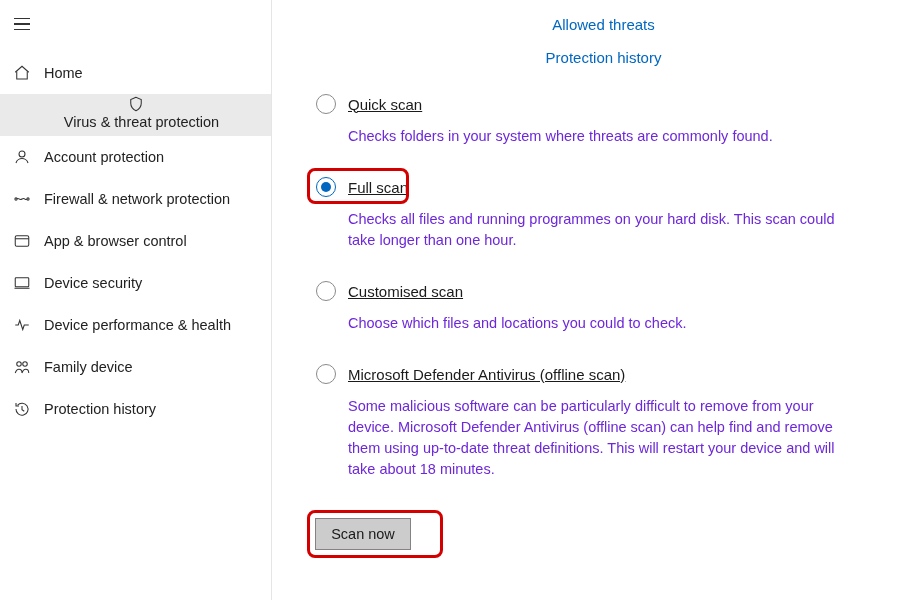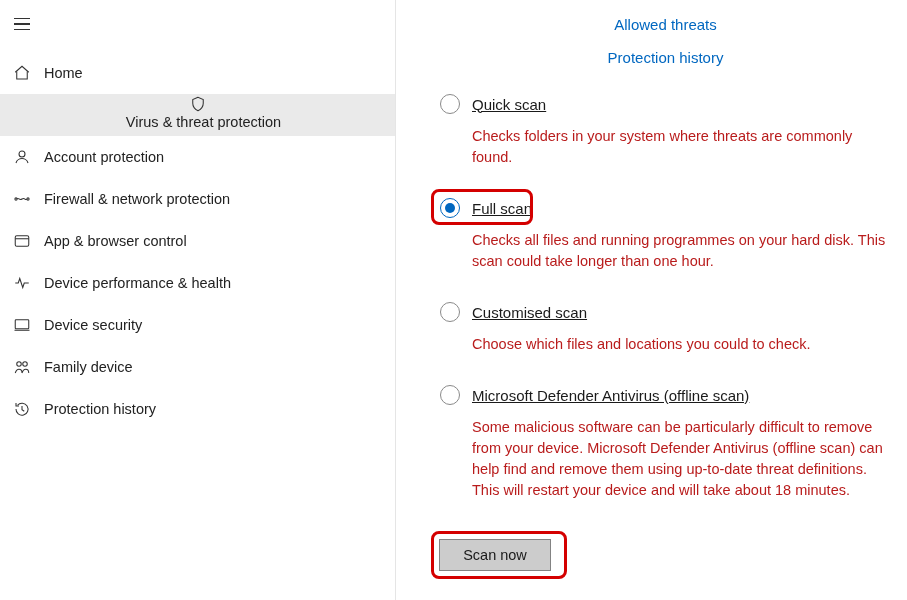--- a/index.html
+++ b/index.html
@@ -10,21 +10,21 @@
     font-size: 14px;
     color: #1a1a1a;
     background: #fff;
     overflow: hidden;
   }
   .app {
     display: flex;
     width: 907px; height: 600px;
   }
   .sidebar {
-    width: 396px;
+    width: 272px;
     flex-shrink: 0;
     border-right: 1px solid #e5e5e5;
     padding-top: 8px;
   }
   .hamburger-row {
     padding: 6px 14px 18px 14px;
   }
   .hamburger {
     width: 20px; height: 20px;
     display: flex; flex-direction: column; justify-content: center;
@@ -81,37 +81,37 @@
   .radio.checked { border-color: #0067c0; }
   .radio.checked::after {
     content: ""; display: block;
     width: 10px; height: 10px; border-radius: 50%;
     background: #0067c0;
   }
   .radio-label { font-size: 15px; color: #1a1a1a; text-decoration: underline; }
   .scan-desc {
     margin: 12px 0 0 32px;
     font-size: 14.5px;
-    color: #b91c1c;
+    color: #6d28d9;
     line-height: 1.45;
     max-width: 500px;
   }
   .highlight-box {
     position: absolute;
     border: 3px solid #d40000;
     border-radius: 8px;
     pointer-events: none;
   }
   .scan-option .highlight-box {
     top: -9px; left: -9px;
     width: 102px; height: 36px;
   }
   .scan-btn-wrap { position: relative; display: inline-block; margin-left: -1px; margin-top: 8px; }
   .scan-btn {
-    width: 112px; height: 32px;
+    width: 96px; height: 32px;
     background: #cccccc;
     border: 1.5px solid #838383;
     font-size: 14.5px;
     color: #1a1a1a;
     cursor: pointer;
   }
   .scan-btn-wrap .highlight-box {
     top: -8px; left: -8px;
     width: 136px; height: 48px;
   }
@@ -176,34 +176,34 @@
             <rect x="3" y="5" width="18" height="14" rx="2"></rect>
             <path d="M3 9h18"></path>
           </svg>
       </span>
       <span class="nav-label">App &amp; browser control</span>
     </div>
 
     <div class="nav-item">
       <span class="nav-icon">
         <svg viewBox="0 0 24 24">
-            <path d="M3 12h4l2-6 4 12 2-6h6"></path>
-          </svg>
-      </span>
-      <span class="nav-label">Device performance &amp; health</span>
-    </div>
-
-    <div class="nav-item">
-      <span class="nav-icon">
-        <svg viewBox="0 0 24 24">
             <rect x="3" y="5" width="18" height="12" rx="1"></rect>
             <path d="M2 19h20"></path>
           </svg>
       </span>
       <span class="nav-label">Device security</span>
+    </div>
+
+    <div class="nav-item">
+      <span class="nav-icon">
+        <svg viewBox="0 0 24 24">
+            <path d="M3 12h4l2-6 4 12 2-6h6"></path>
+          </svg>
+      </span>
+      <span class="nav-label">Device performance &amp; health</span>
     </div>
 
     <div class="nav-item">
       <span class="nav-icon">
         <svg viewBox="0 0 24 24">
             <circle cx="8" cy="8" r="3"></circle>
             <circle cx="16" cy="8" r="3"></circle>
             <path d="M3 20c1-3 3-5 5-5s4 2 4 5M12 20c1-3 3-5 5-5s4 2 4 5"></path>
           </svg>
       </span>

